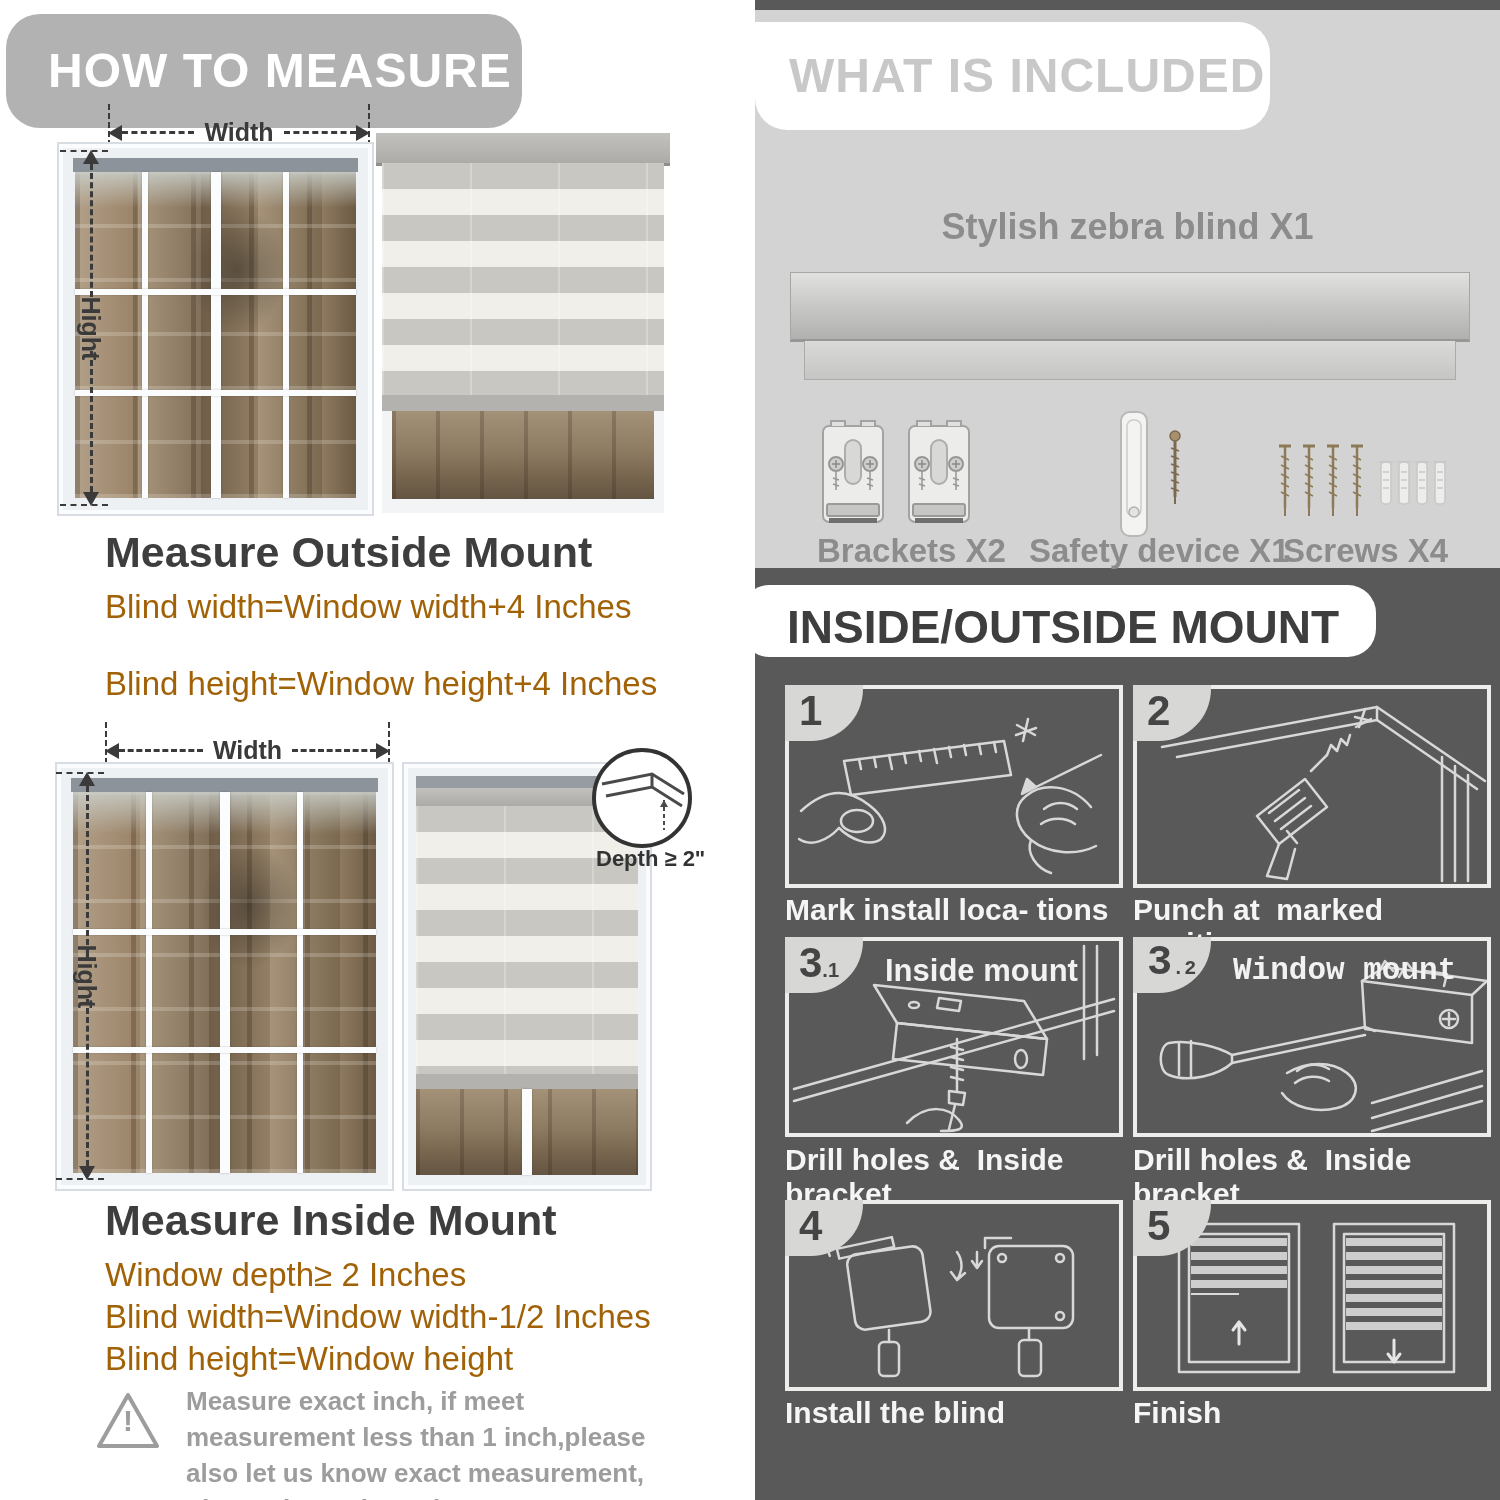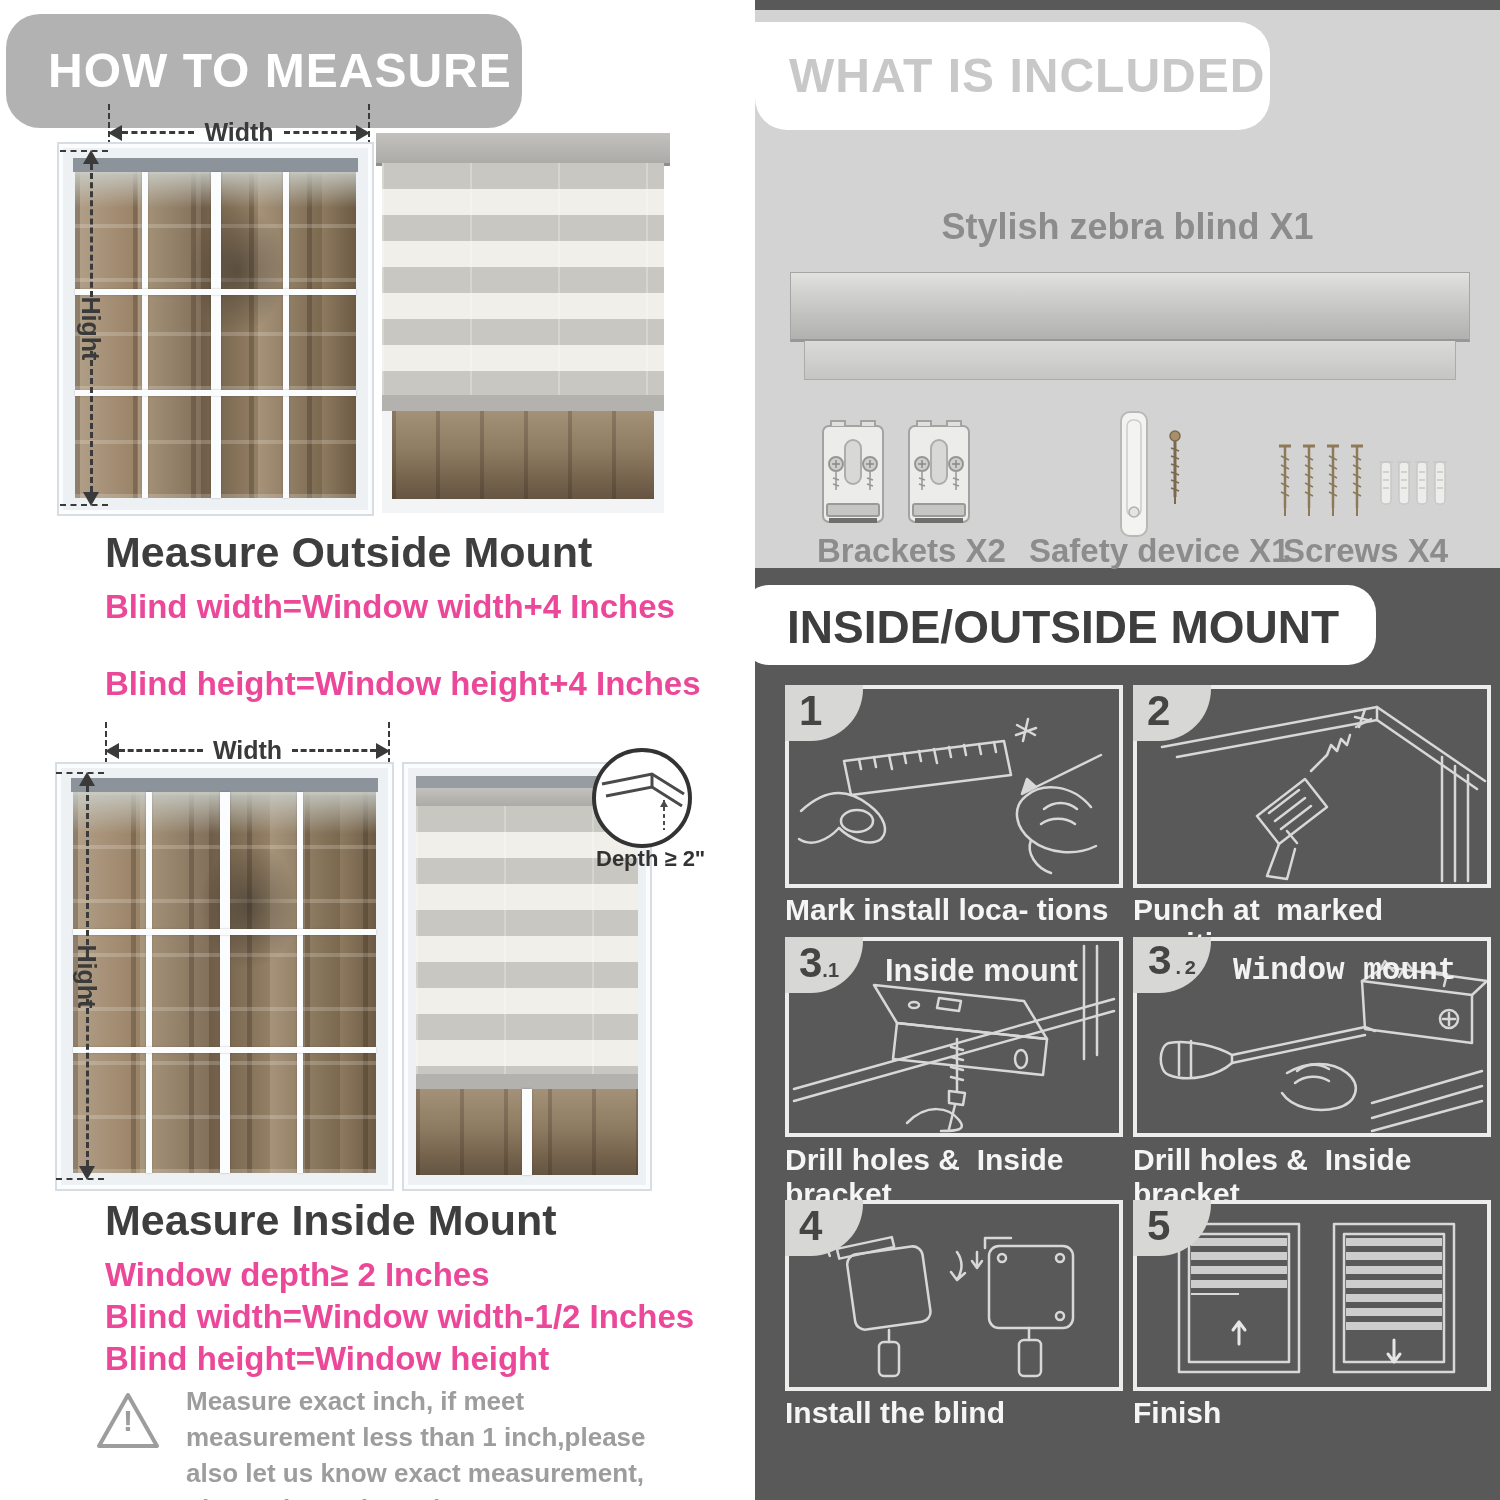--- a/index.html
+++ b/index.html
@@ -50,42 +50,42 @@
   
   .stripes{background:repeating-linear-gradient(180deg,#c8c7c1 0px,#c8c7c1 26px,#f0efea 26px,#f0efea 52px);}
   .sheen{background:repeating-linear-gradient(90deg,rgba(255,255,255,.25) 0 2px,transparent 2px 88px);}
   .cassette{background:linear-gradient(180deg,#c2c1bd,#acaba7);border-bottom:3px solid #8f8e8a;}
   .rail{background:#b3b2ae;border-bottom:2px solid #908f8b;}
   .photo-street{background-color:#8d7b62;background-image:
       repeating-linear-gradient(90deg, rgba(42,32,22,.22) 0px, rgba(42,32,22,.22) 4px, transparent 4px, transparent 44px),
       linear-gradient(180deg,#a39178 0%,#8d7b62 45%,#77654e 75%,#645442 100%);}
 
   .sec-title{font-size:43px;font-weight:bold;color:#3e3e3e;white-space:nowrap;}
-  .sec-line{font-size:33px;font-weight:bold;color:#ec4899;white-space:nowrap;}
+  .sec-line{font-size:33px;font-weight:normal;color:#a16207;white-space:nowrap;}
   .note-text{font-size:26px;font-weight:600;color:#9d9d9d;line-height:1.38;}
 
   .mag{border-radius:50%;border:4px solid #333333;background:#ffffff;overflow:hidden;z-index:5;}
   .depth-lbl{font-size:22px;font-weight:bold;color:#333333;white-space:nowrap;}
 
   
   .right-col{left:755px;top:0;width:745px;height:1500px;background:#595959;}
   .included-panel{left:0;top:10px;width:745px;height:558px;background:#d3d3d3;}
   .what-pill{left:0;top:12px;width:515px;height:108px;background:#ffffff;border-radius:0 32px 32px 32px;}
   .what-pill .txt{position:absolute;left:34px;top:0;height:108px;line-height:108px;
             color:#c8c8c8;font-size:48px;font-weight:bold;letter-spacing:1px;}
   .product-lbl{left:0;top:196px;width:745px;text-align:center;font-size:36px;
             font-weight:bold;color:#8c8c8c;}
   .rail-main{left:35px;top:262px;width:678px;height:66px;
             background:linear-gradient(180deg,#e1e1df 0%,#cfcfcd 35%,#bcbcba 75%,#b1b1af 100%);
             border:1px solid #a6a6a4;border-bottom:3px solid #979795;}
   .rail-sub{left:49px;top:331px;width:650px;height:38px;
             background:linear-gradient(180deg,#dadad8,#c5c5c3);border:1px solid #ababa9;border-top:none;}
   .item-lbl{top:522px;font-size:33px;font-weight:bold;color:#8c8c8c;white-space:nowrap;}
 
-  .mount-pill{left:-14px;top:585px;width:635px;height:80px;background:#ffffff;border-radius:28px;}
+  .mount-pill{left:-14px;top:585px;width:635px;height:72px;background:#ffffff;border-radius:28px;}
   .mount-pill .txt{position:absolute;left:46px;top:0;height:84px;line-height:84px;
             color:#3e3e3e;font-size:46px;font-weight:bold;}
 
   .step-box{position:absolute;border:4px solid #ededeb;background:#595959;}
   .step-num{position:absolute;top:-4px;left:-4px;width:64px;height:56px;background:#d7d7d5;
             border-radius:0 0 52px 0;color:#454545;font-size:42px;font-weight:bold;
             padding-left:14px;line-height:52px;z-index:3;}
   .step-num .sub{font-size:20px;}
   .step-label{position:absolute;left:96px;top:12px;color:#f2f2f2;font-size:31px;font-weight:bold;z-index:3;white-space:pre-wrap;}
   .step-caption{position:absolute;color:#f5f5f5;font-size:30px;font-weight:bold;white-space:pre-wrap;}

